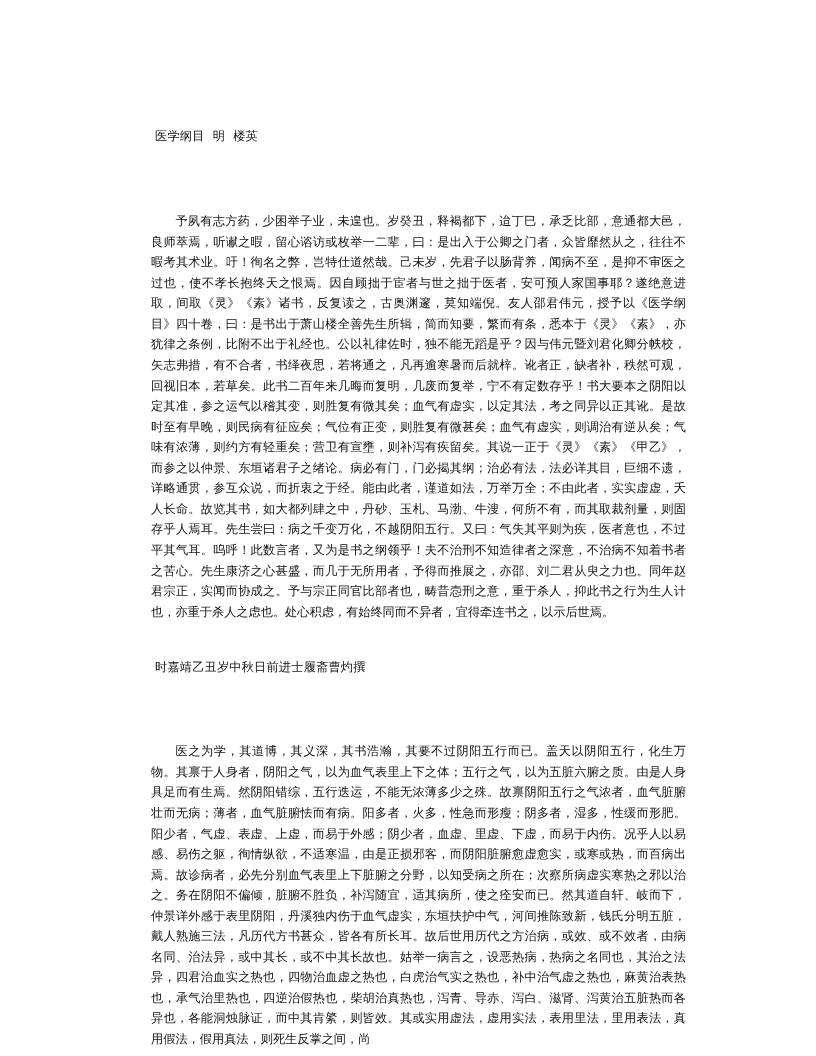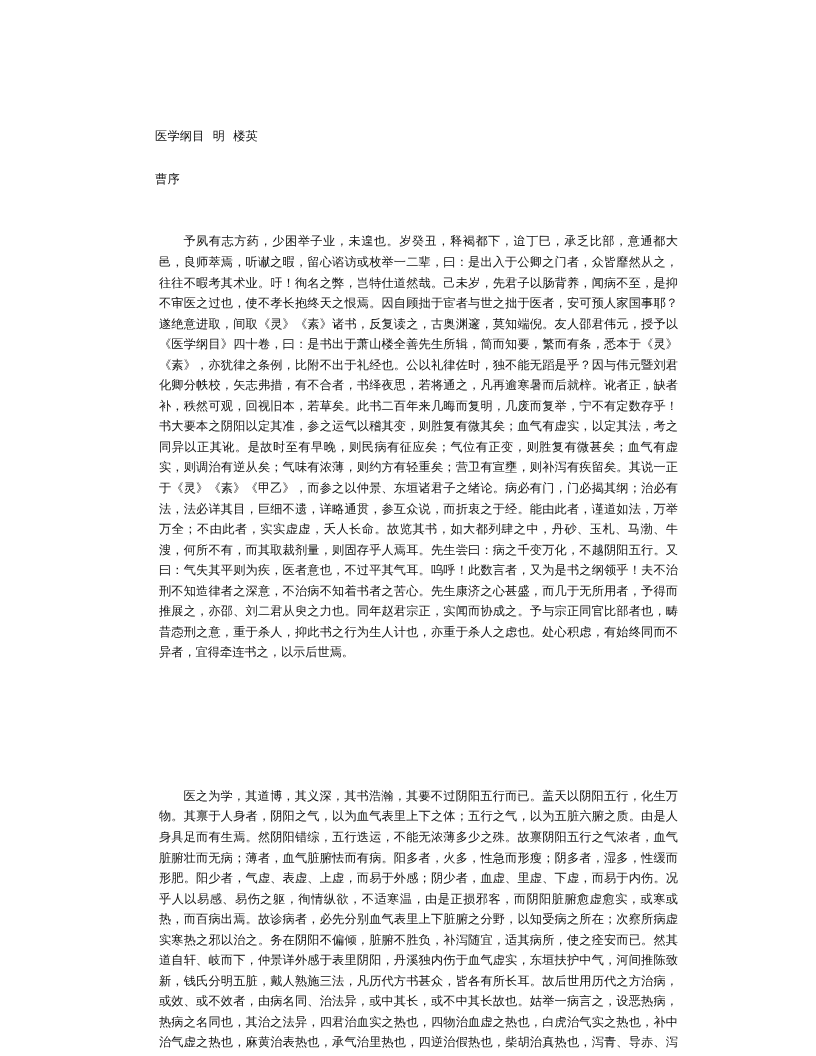--- a/index.html
+++ b/index.html
@@ -35,44 +35,44 @@
     padding-left: 12px;
   }
   .gap-after-heading { height: 31px; }
   .gap-small { height: 30px; }
   .para {
     font-size: 12.2px;
     line-height: 20.55px;
     text-align: justify;
     text-justify: inter-ideograph;
     text-indent: 2em;
-    margin: 16px;
+    margin: 8px;
     color: #111111;
     word-break: break-all;
   }
   .spacer-xl { height: 31px; }
 </style>
 </head>
 <body>
 
 <div class="page">
   <div class="content">
 
     <div class="heading">医学纲目  明  楼英</div>
 
     <div class="gap-after-heading"></div>
 
-    <div class="heading">曹序</div>
 
     <div class="gap-small"></div>
 
     <p class="para">予夙有志方药，少困举子业，未遑也。岁癸丑，释褐都下，迨丁巳，承乏比部，意通都大邑，良师萃焉，听谳之暇，留心谘访或枚举一二辈，曰：是出入于公卿之门者，众皆靡然从之，往往不暇考其术业。吁！徇名之弊，岂特仕道然哉。己未岁，先君子以肠背养，闻病不至，是抑不审医之过也，使不孝长抱终天之恨焉。因自顾拙于宦者与世之拙于医者，安可预人家国事耶？遂绝意进取，间取《灵》《素》诸书，反复读之，古奥渊邃，莫知端倪。友人邵君伟元，授予以《医学纲目》四十卷，曰：是书出于萧山楼全善先生所辑，简而知要，繁而有条，悉本于《灵》《素》，亦犹律之条例，比附不出于礼经也。公以礼律佐时，独不能无蹈是乎？因与伟元暨刘君化卿分帙校，矢志弗措，有不合者，书绎夜思，若将通之，凡再逾寒暑而后就梓。讹者正，缺者补，秩然可观，回视旧本，若草矣。此书二百年来几晦而复明，几废而复举，宁不有定数存乎！书大要本之阴阳以定其准，参之运气以稽其变，则胜复有微其矣；血气有虚实，以定其法，考之同异以正其讹。是故时至有早晚，则民病有征应矣；气位有正变，则胜复有微甚矣；血气有虚实，则调治有逆从矣；气味有浓薄，则约方有轻重矣；营卫有宣壅，则补泻有疾留矣。其说一正于《灵》《素》《甲乙》，而参之以仲景、东垣诸君子之绪论。病必有门，门必揭其纲；治必有法，法必详其目，巨细不遗，详略通贯，参互众说，而折衷之于经。能由此者，谨道如法，万举万全；不由此者，实实虚虚，夭人长命。故览其书，如大都列肆之中，丹砂、玉札、马渤、牛溲，何所不有，而其取裁剂量，则固存乎人焉耳。先生尝曰：病之千变万化，不越阴阳五行。又曰：气失其平则为疾，医者意也，不过平其气耳。呜呼！此数言者，又为是书之纲领乎！夫不治刑不知造律者之深意，不治病不知着书者之苦心。先生康济之心甚盛，而几于无所用者，予得而推展之，亦邵、刘二君从臾之力也。同年赵君宗正，实闻而协成之。予与宗正同官比部者也，畴昔悫刑之意，重于杀人，抑此书之行为生人计也，亦重于杀人之虑也。处心积虑，有始终同而不异者，宜得牵连书之，以示后世焉。</p>
 
     <div class="spacer-xl"></div>
 
+    <div class="heading">时嘉靖乙丑岁中秋日前进士履斋曹灼撰</div>
 
     <div class="gap-small"></div>
 
 
     <div class="gap-small"></div>
 
     <p class="para">医之为学，其道博，其义深，其书浩瀚，其要不过阴阳五行而已。盖天以阴阳五行，化生万物。其禀于人身者，阴阳之气，以为血气表里上下之体；五行之气，以为五脏六腑之质。由是人身具足而有生焉。然阴阳错综，五行迭运，不能无浓薄多少之殊。故禀阴阳五行之气浓者，血气脏腑壮而无病；薄者，血气脏腑怯而有病。阳多者，火多，性急而形瘦；阴多者，湿多，性缓而形肥。阳少者，气虚、表虚、上虚，而易于外感；阴少者，血虚、里虚、下虚，而易于内伤。况乎人以易感、易伤之躯，徇情纵欲，不适寒温，由是正损邪客，而阴阳脏腑愈虚愈实，或寒或热，而百病出焉。故诊病者，必先分别血气表里上下脏腑之分野，以知受病之所在；次察所病虚实寒热之邪以治之。务在阴阳不偏倾，脏腑不胜负，补泻随宜，适其病所，使之痊安而已。然其道自轩、岐而下，仲景详外感于表里阴阳，丹溪独内伤于血气虚实，东垣扶护中气，河间推陈致新，钱氏分明五脏，戴人熟施三法，凡历代方书甚众，皆各有所长耳。故后世用历代之方治病，或效、或不效者，由病名同、治法异，或中其长，或不中其长故也。姑举一病言之，设恶热病，热病之名同也，其治之法异，四君治血实之热也，四物治血虚之热也，白虎治气实之热也，补中治气虚之热也，麻黄治表热也，承气治里热也，四逆治假热也，柴胡治真热也，泻青、导赤、泻白、滋肾、泻黄治五脏热而各异也，各能洞烛脉证，而中其肯綮，则皆效。其或实用虚法，虚用实法，表用里法，里用表法，真用假法，假用真法，则死生反掌之间，尚</p>
 
   </div>
 </div>

